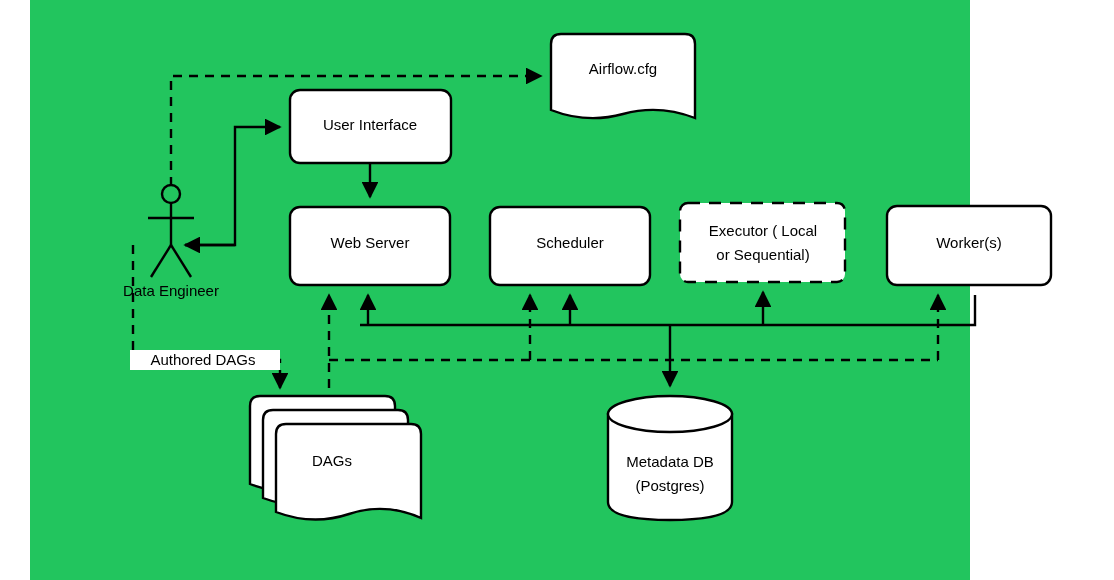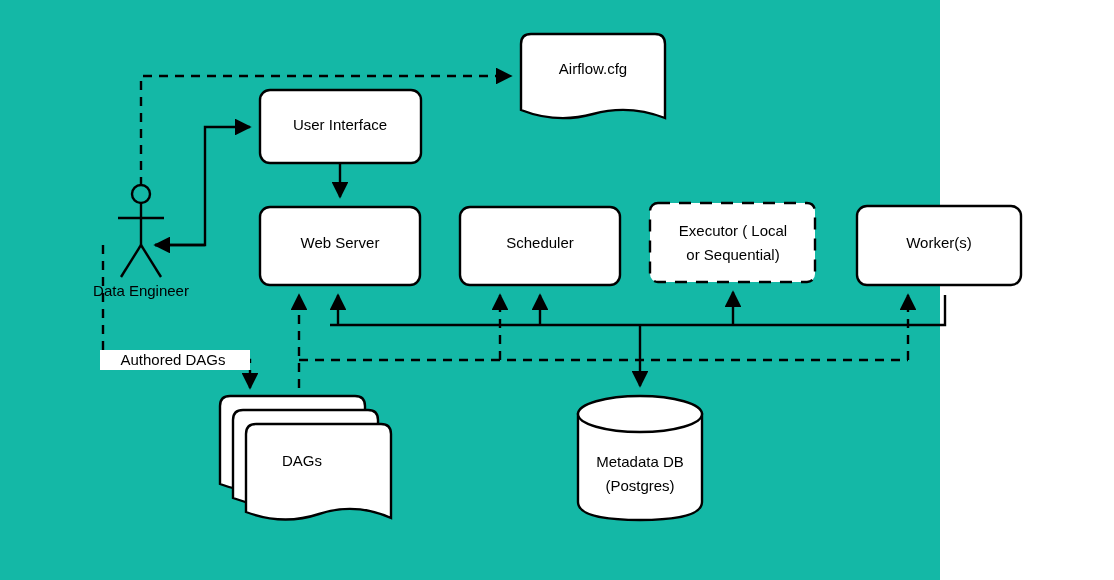--- a/index.html
+++ b/index.html
@@ -1,17 +1,17 @@
 <!DOCTYPE html>
 <html><head>
 <meta charset="utf-8">
 <style>
   html,body{margin:0;padding:0;background:#ffffff;}
   body{width:1114px;height:580px;font-family:"Liberation Sans",sans-serif;overflow:hidden;}
-  #stage{position:relative;width:940px;height:580px;background:#14b8a6;}
+  #stage{position:relative;width:940px;height:580px;background:#22c55e;margin-left:30px;}
   svg#diagram{position:absolute;left:0;top:0;width:1114px;height:580px;}
   .node-label{font-family:"Liberation Sans",sans-serif;font-size:15px;fill:#000000;text-anchor:middle;dominant-baseline:middle;}
   .edge-label{font-family:"Liberation Sans",sans-serif;font-size:15px;fill:#000000;text-anchor:middle;dominant-baseline:middle;}
   .shape{fill:#ffffff;stroke:#000000;stroke-width:2.4;}
   .shape-dashed{fill:#ffffff;stroke:#000000;stroke-width:2.4;stroke-dasharray:12 9;}
   .link{fill:none;stroke:#000000;stroke-width:2.4;}
   .link-dashed{fill:none;stroke:#000000;stroke-width:2.4;stroke-dasharray:9 7;}
   .actor{fill:none;stroke:#000000;stroke-width:2.4;}
 </style>
 </head>

